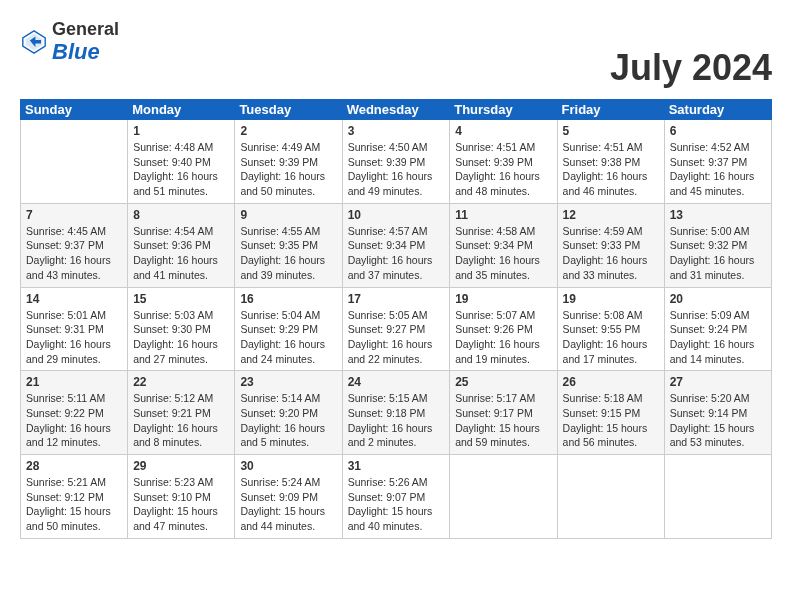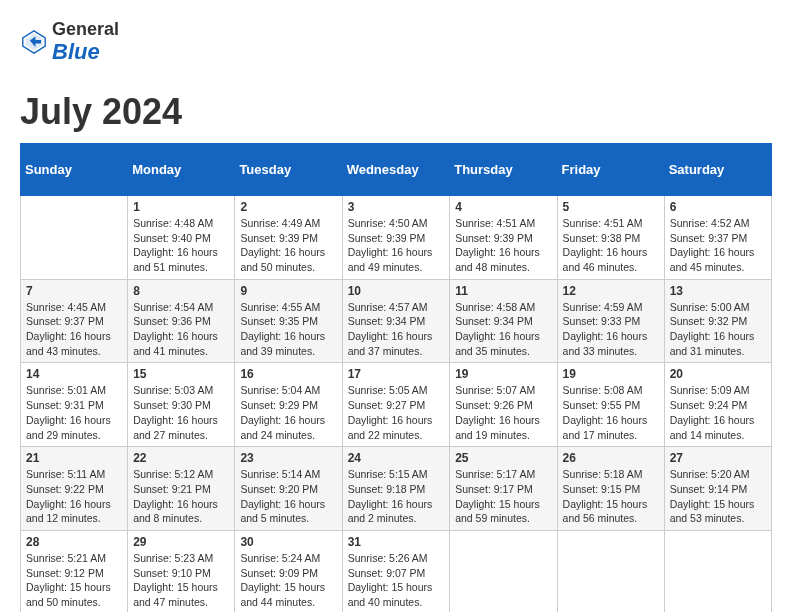--- a/index.html
+++ b/index.html
@@ -8,21 +8,20 @@
       background: #fff;
       width: 792px;
       min-height: 612px;
       padding: 20px;
     }
     .header-area {
       display: flex;
       justify-content: space-between;
       align-items: flex-start;
       margin-bottom: 10px;
-      flex-direction: column;
     }
     .logo {
       display: flex;
       align-items: center;
       gap: 4px;
     }
     .logo-text {
       display: flex;
       flex-direction: column;
       line-height: 1.1;
@@ -58,21 +57,21 @@
     .calendar-table {
       width: 100%;
       border-collapse: collapse;
       border: 1px solid #ccc;
     }
     .calendar-table th {
       background-color: #1565c0;
       color: #fff;
       font-size: 13px;
       font-weight: bold;
-      padding: 18px 4px;
+      padding: 2px 4px;
       text-align: left;
       border: 1px solid #1565c0;
     }
     .calendar-table td {
       vertical-align: top;
       border: 1px solid #ccc;
       padding: 4px 5px;
       font-size: 10.5px;
       color: #333;
       width: 108px;

